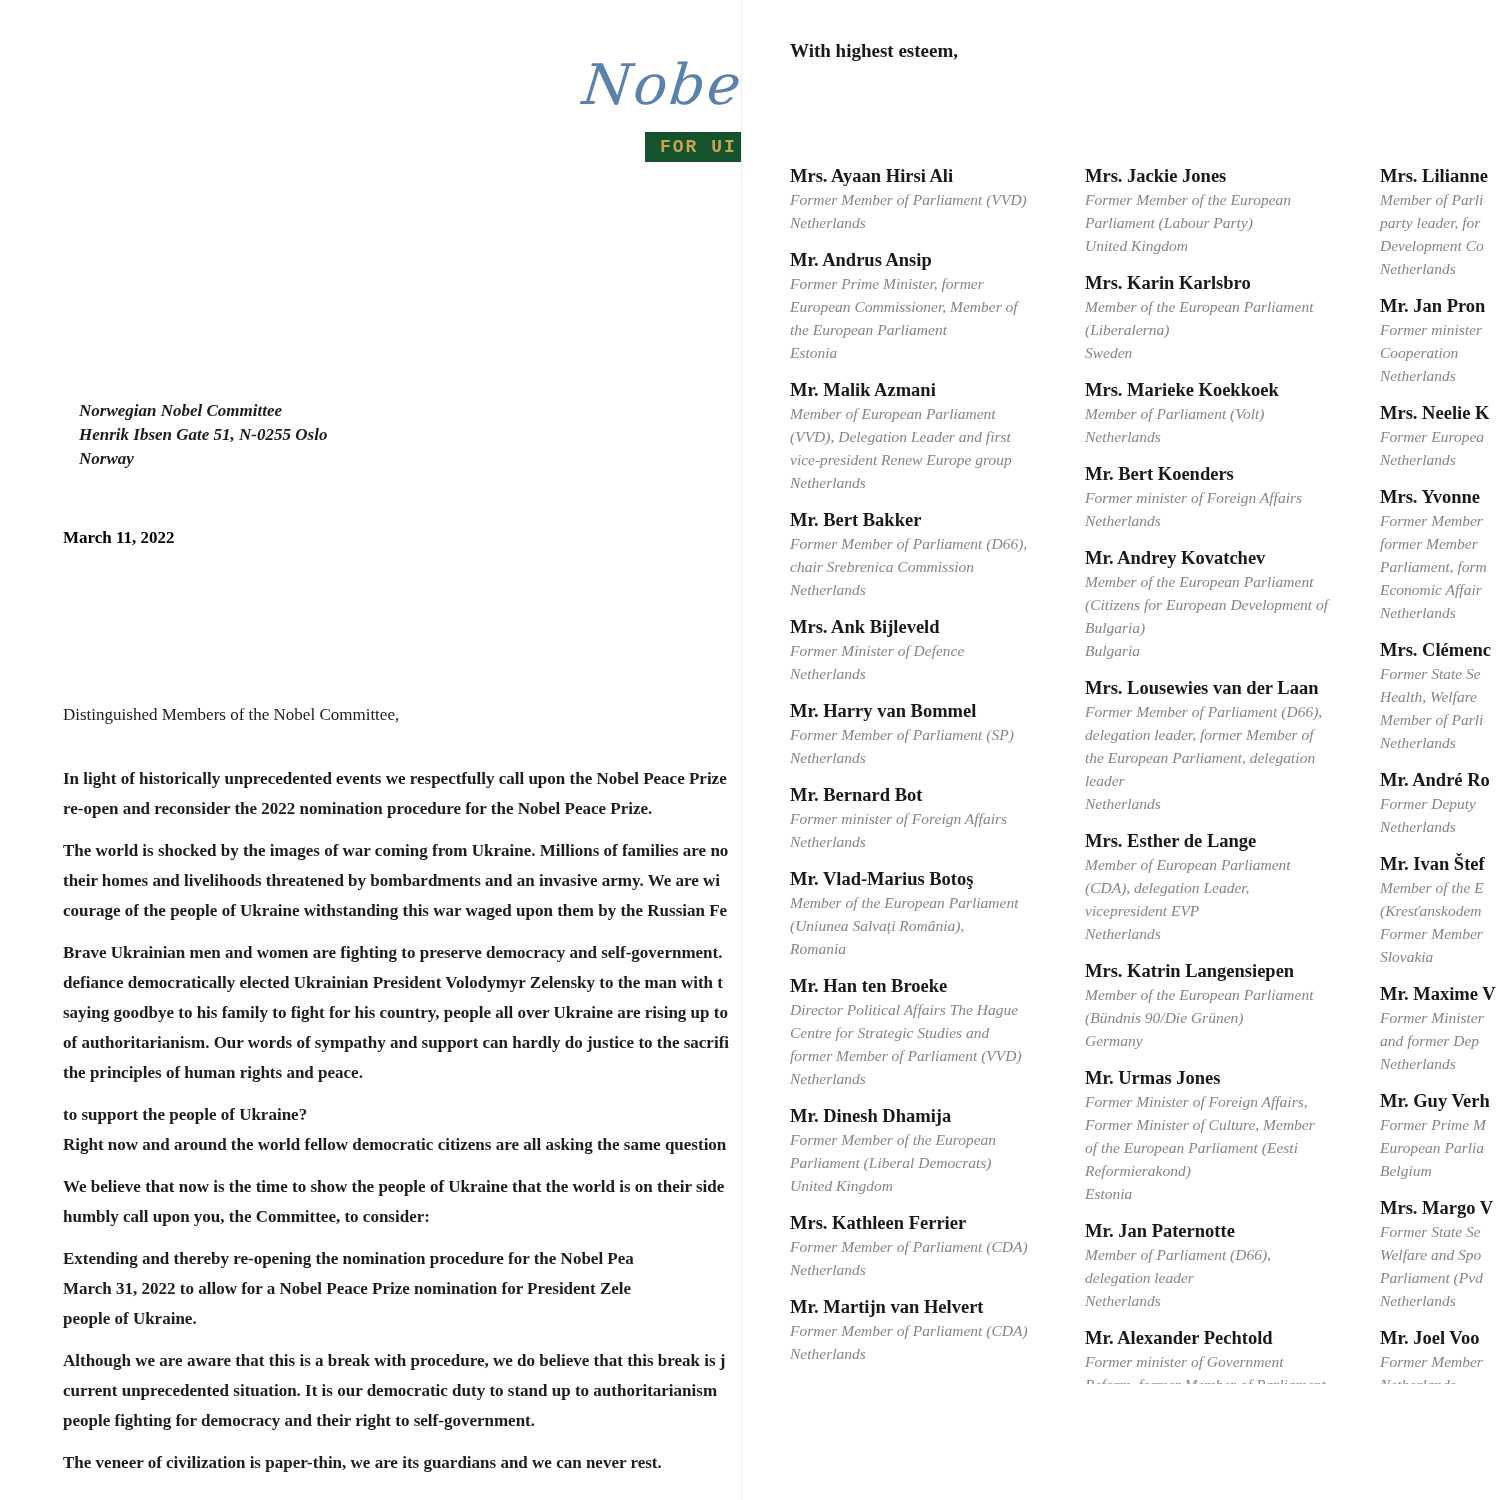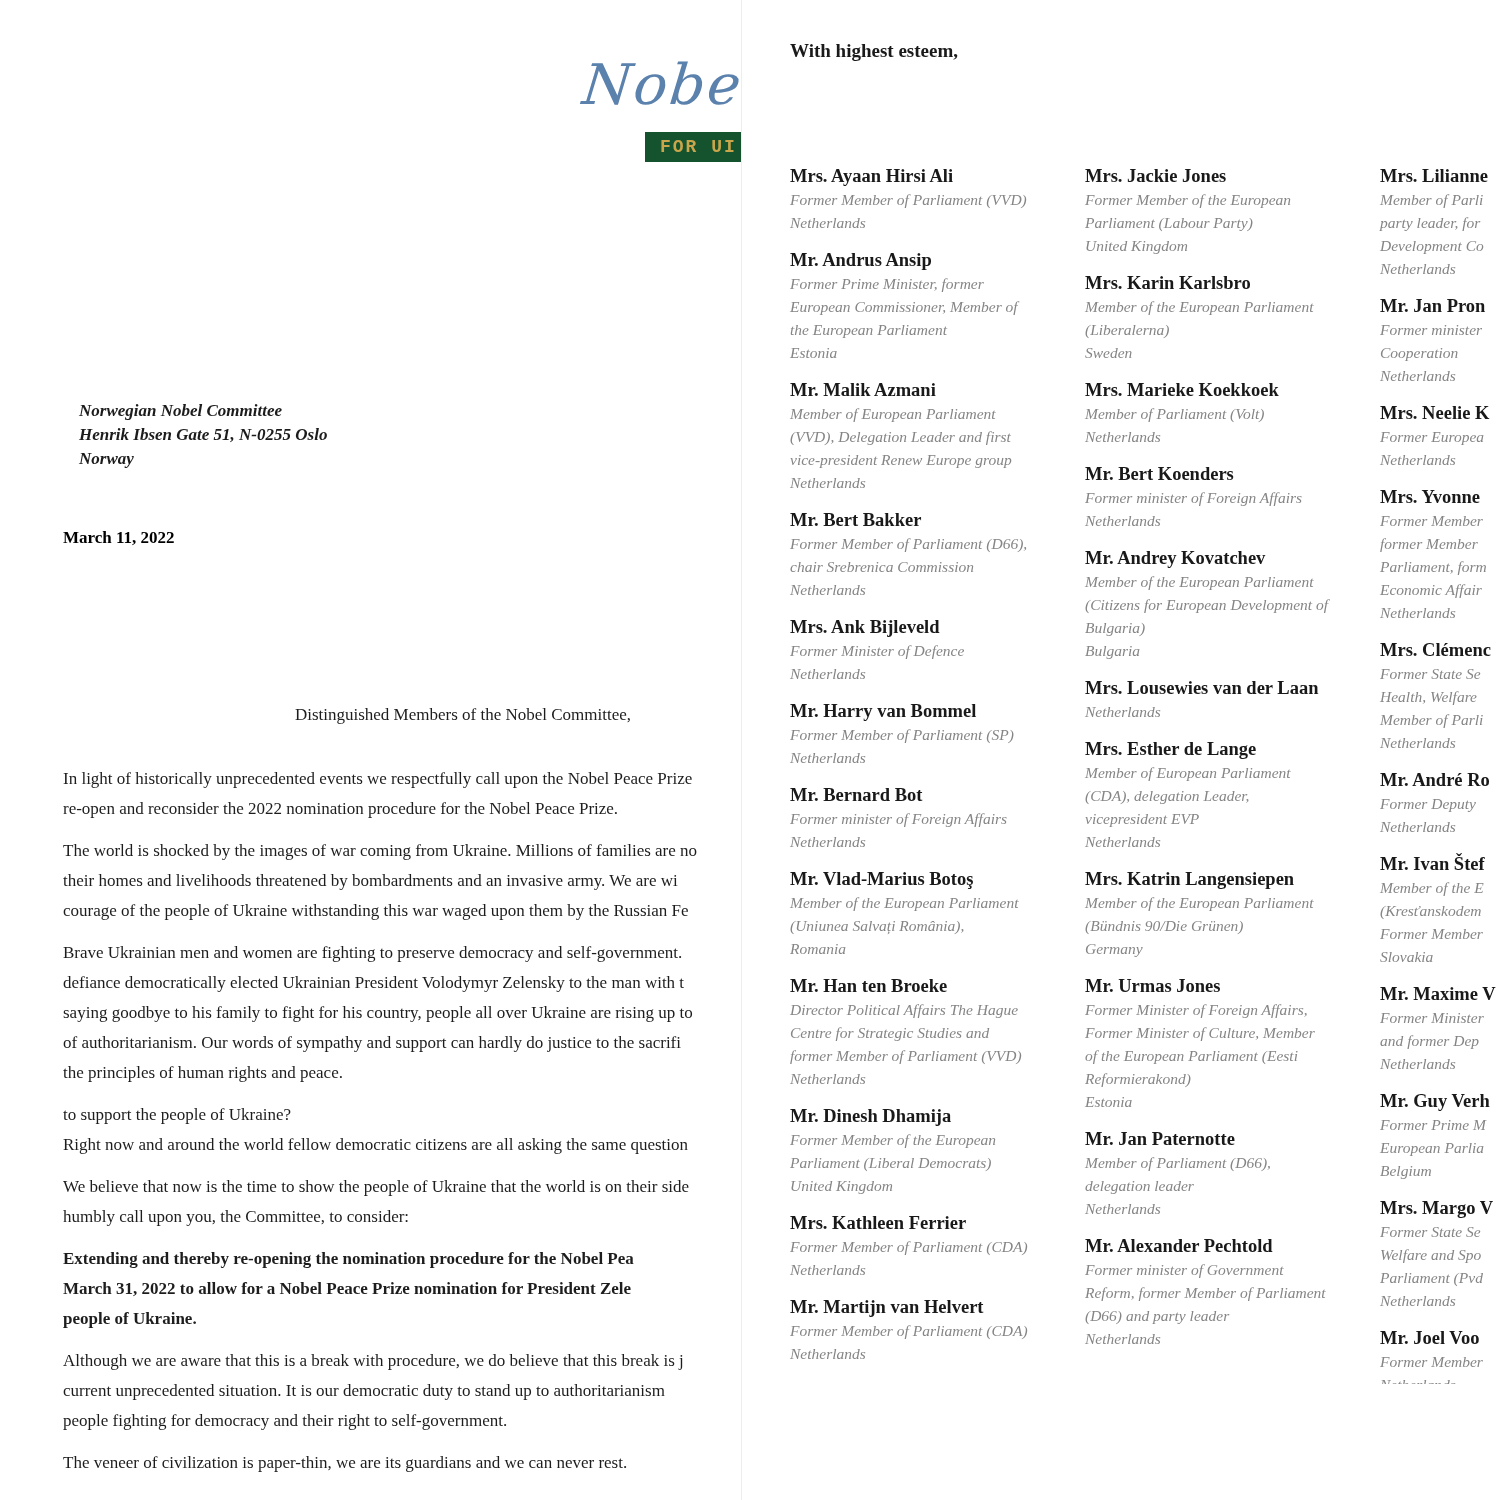--- a/index.html
+++ b/index.html
@@ -52,22 +52,22 @@
     font-size: 17px; font-weight: bold; font-style: italic;
     line-height: 24px; color: #1c1c1c;
     white-space: nowrap;
   }
   .date {
     position: absolute; left: 63px; top: 528px;
     font-size: 17px; font-weight: bold; color: #000000;
     white-space: nowrap;
   }
   .body { position: absolute; left: 63px; top: 700px; width: 800px; }
-  .salutation { font-size: 17px; line-height: 30px; margin-bottom: 34px; white-space: nowrap; text-align: center; }
-  .para { margin-bottom: 12px; font-size: 17px; line-height: 30px; }
+  .salutation { font-size: 17px; line-height: 30px; margin-bottom: 34px; white-space: nowrap; }
+  .para { margin-bottom: 12px; font-size: 17px; line-height: 30px; font-weight: bold; }
   .para.bold { font-weight: bold; }
   .para .line { white-space: nowrap; }
 
   
   .sig-page {
     position: absolute;
     left: 742px; top: 0;
     width: 758px; height: 1384px;
     background: #ffffff;
     overflow: hidden;
@@ -244,20 +244,21 @@
             <div class="sig-title">Former minister of Foreign Affairs</div>
             <div class="sig-title nowrap">Netherlands</div>
           </div>
           <div class="sig-entry">
             <div class="sig-name">Mr. Andrey Kovatchev</div>
             <div class="sig-title">Member of the European Parliament (Citizens for European Development of Bulgaria)</div>
             <div class="sig-title nowrap">Bulgaria</div>
           </div>
           <div class="sig-entry">
             <div class="sig-name">Mrs. Lousewies van der Laan</div>
+            <div class="sig-title">Former Member of Parliament (D66), delegation leader, former Member of the European Parliament, delegation leader</div>
             <div class="sig-title nowrap">Netherlands</div>
           </div>
           <div class="sig-entry">
             <div class="sig-name">Mrs. Esther de Lange</div>
             <div class="sig-title">Member of European Parliament (CDA), delegation Leader, vicepresident EVP</div>
             <div class="sig-title nowrap">Netherlands</div>
           </div>
           <div class="sig-entry">
             <div class="sig-name">Mrs. Katrin Langensiepen</div>
             <div class="sig-title">Member of the European Parliament (Bündnis 90/Die Grünen)</div>

